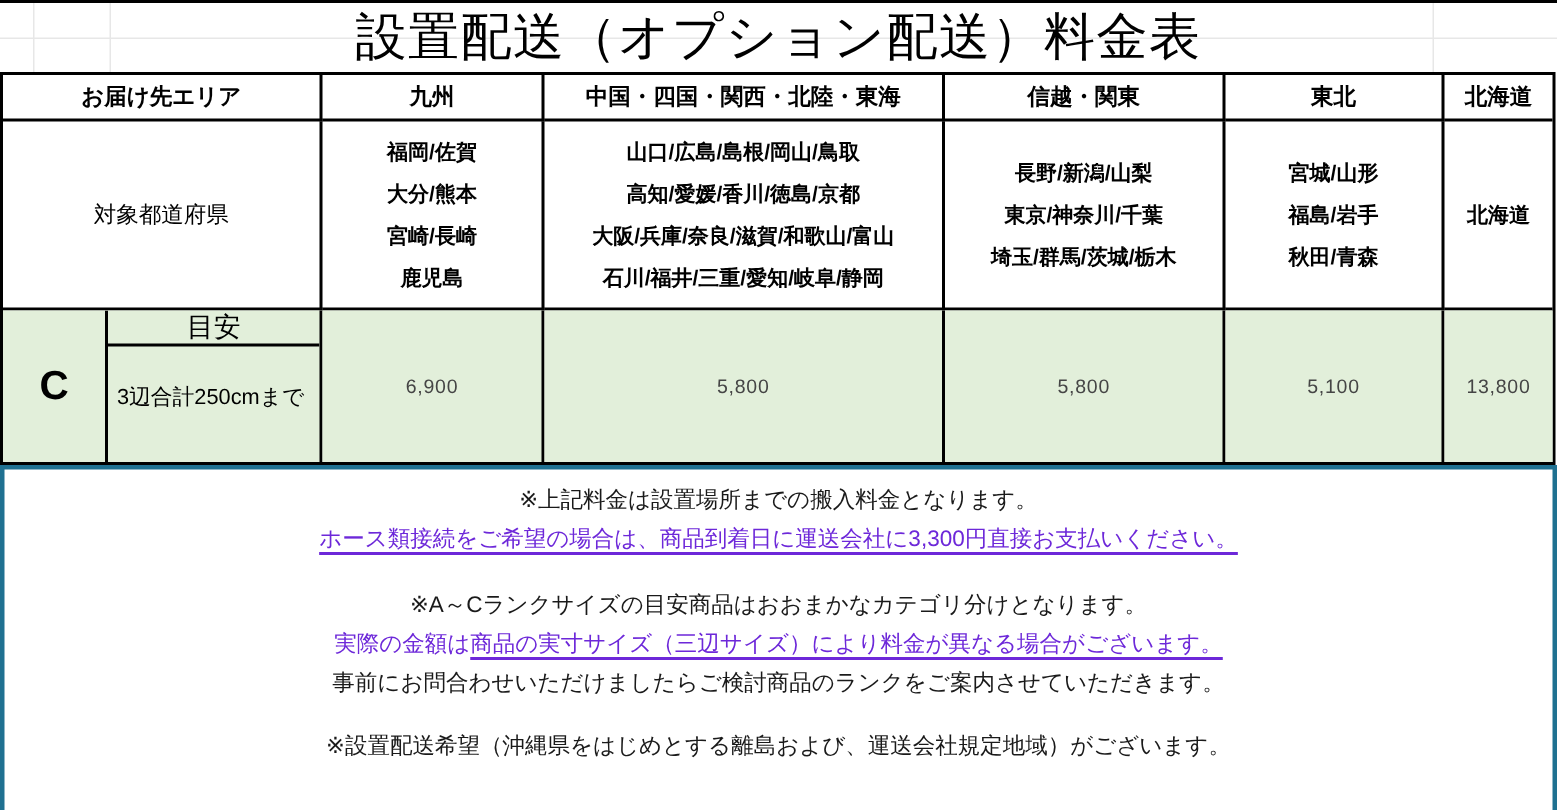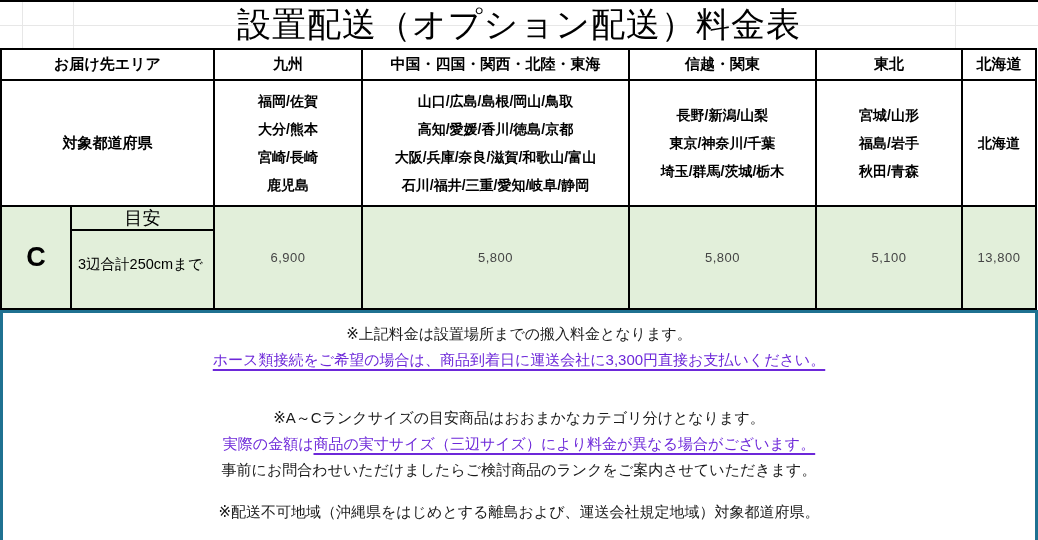--- a/index.html
+++ b/index.html
@@ -34,21 +34,21 @@
   }
   .cell{
     border-right:2px solid #000;border-bottom:2px solid #000;
     display:flex;align-items:center;justify-content:center;
     box-sizing:border-box;overflow:hidden;
   }
   .no-r{border-right:none;}
   .no-b{border-bottom:none;}
   .head{font-weight:bold;font-size:15px;}
   .pref{font-weight:bold;font-size:14px;line-height:28px;white-space:pre-line;text-align:center;}
-  .pref-label{font-weight:bold;font-size:15px;}
+  .pref-label{font-weight:normal;font-size:15px;}
   .green{background:#e2efda;}
 
   .rank-cell{
     display:grid;padding:0;
     grid-template-columns:70px 1fr;
     grid-template-rows:24px 1fr;
     align-items:stretch;justify-items:stretch;
   }
   .rank-letter{
     grid-row:1/3;grid-column:1;
@@ -78,21 +78,21 @@
   }
   .note{
     width:100%;text-align:center;font-size:15px;line-height:26px;
     white-space:nowrap;color:#1a1a1a;
   }
   .note .red, .note.red{color:#6d28d9;}
   .underline{
     text-decoration:underline;text-underline-offset:4px;
     text-decoration-thickness:1.5px;
   }
-  .gap-before-1{margin-top:32px;}
+  .gap-before-1{margin-top:18px;}
   .gap-before-2{margin-top:16px;}
 </style>
 </head>
 <body>
 
 <div class="page">
 
   <div class="grid-h"></div>
   <div class="grid-v" style="left:22px;"></div>
   <div class="grid-v" style="left:73px;"></div>
@@ -142,16 +142,16 @@
   </div>
 
   <div class="notes-box">
     <div class="note">※上記料金は設置場所までの搬入料金となります。</div>
     <div class="note red underline">ホース類接続をご希望の場合は、商品到着日に運送会社に3,300円直接お支払いください。</div>
 
     <div class="note gap-before-1">※A～Cランクサイズの目安商品はおおまかなカテゴリ分けとなります。</div>
     <div class="note red"><span>実際の金額は</span><span class="underline">商品の実寸サイズ（三辺サイズ）により料金が異なる場合がございます。</span></div>
     <div class="note">事前にお問合わせいただけましたらご検討商品のランクをご案内させていただきます。</div>
 
-    <div class="note gap-before-2">※配送不可地域（沖縄県をはじめとする離島および、運送会社規定地域）対象都道府県。</div>
+    <div class="note gap-before-2">※設置配送希望（沖縄県をはじめとする離島および、運送会社規定地域）がございます。</div>
   </div>
 
 </div>
 
 </body></html>

